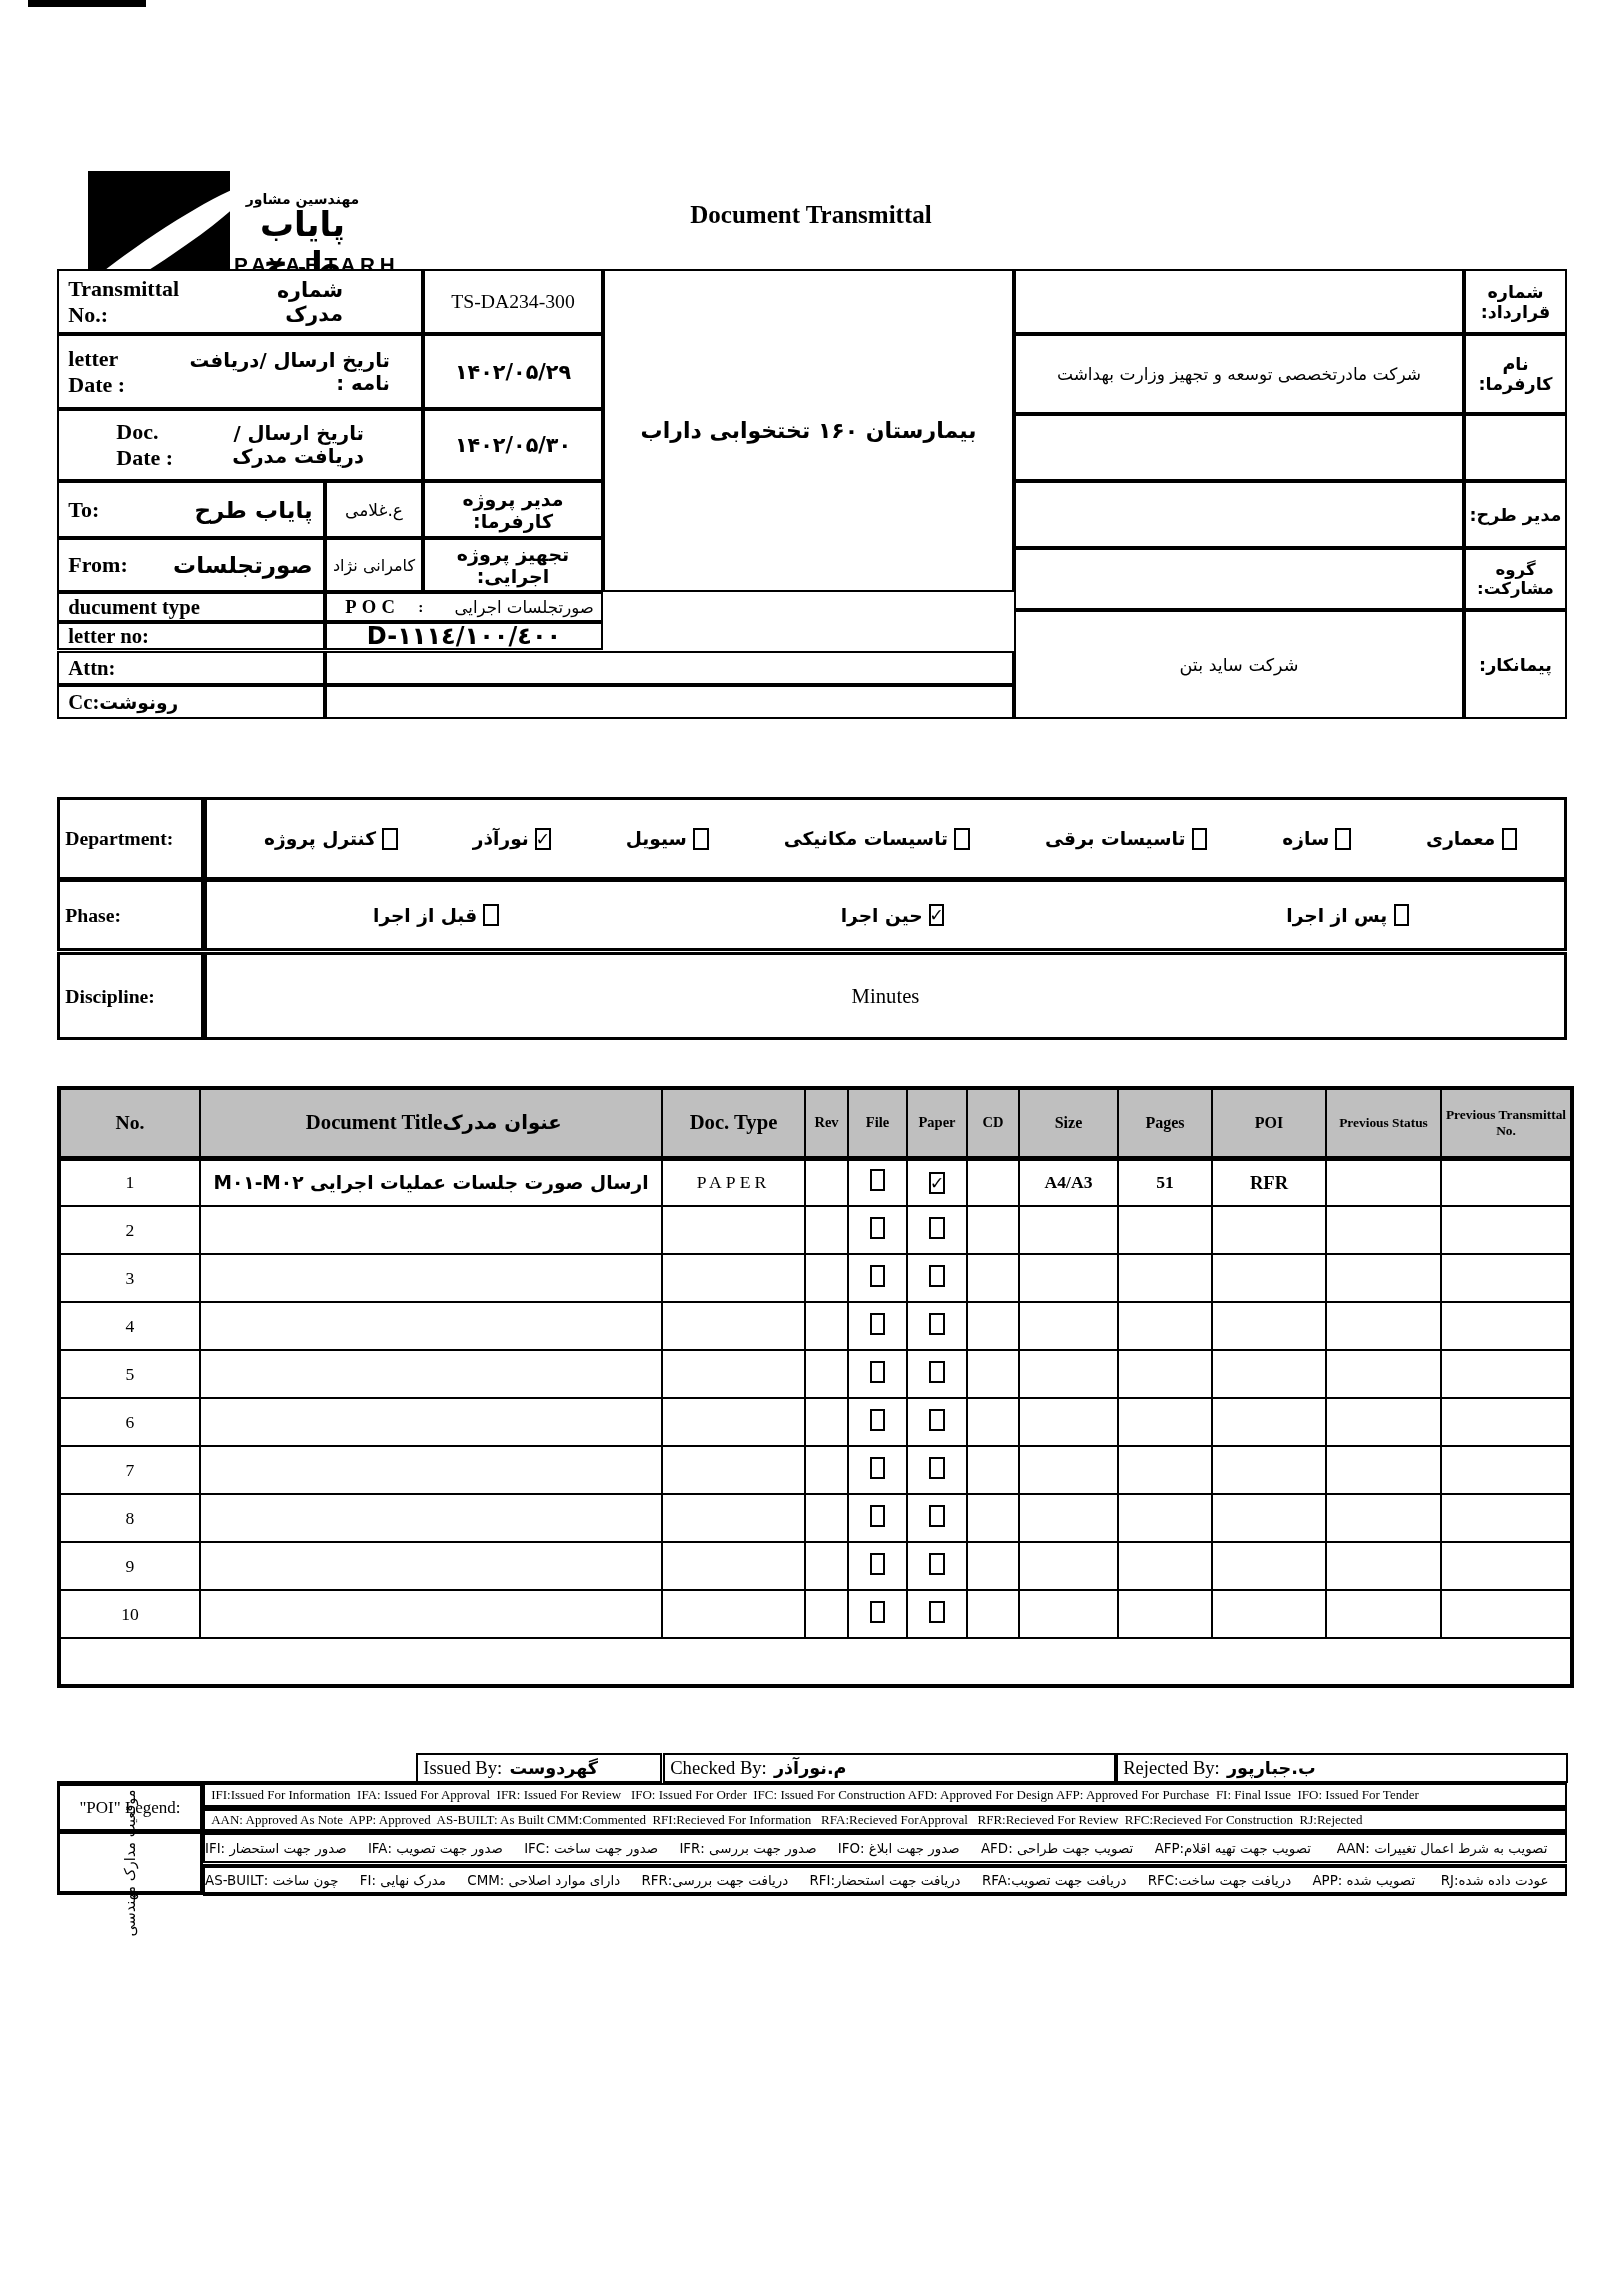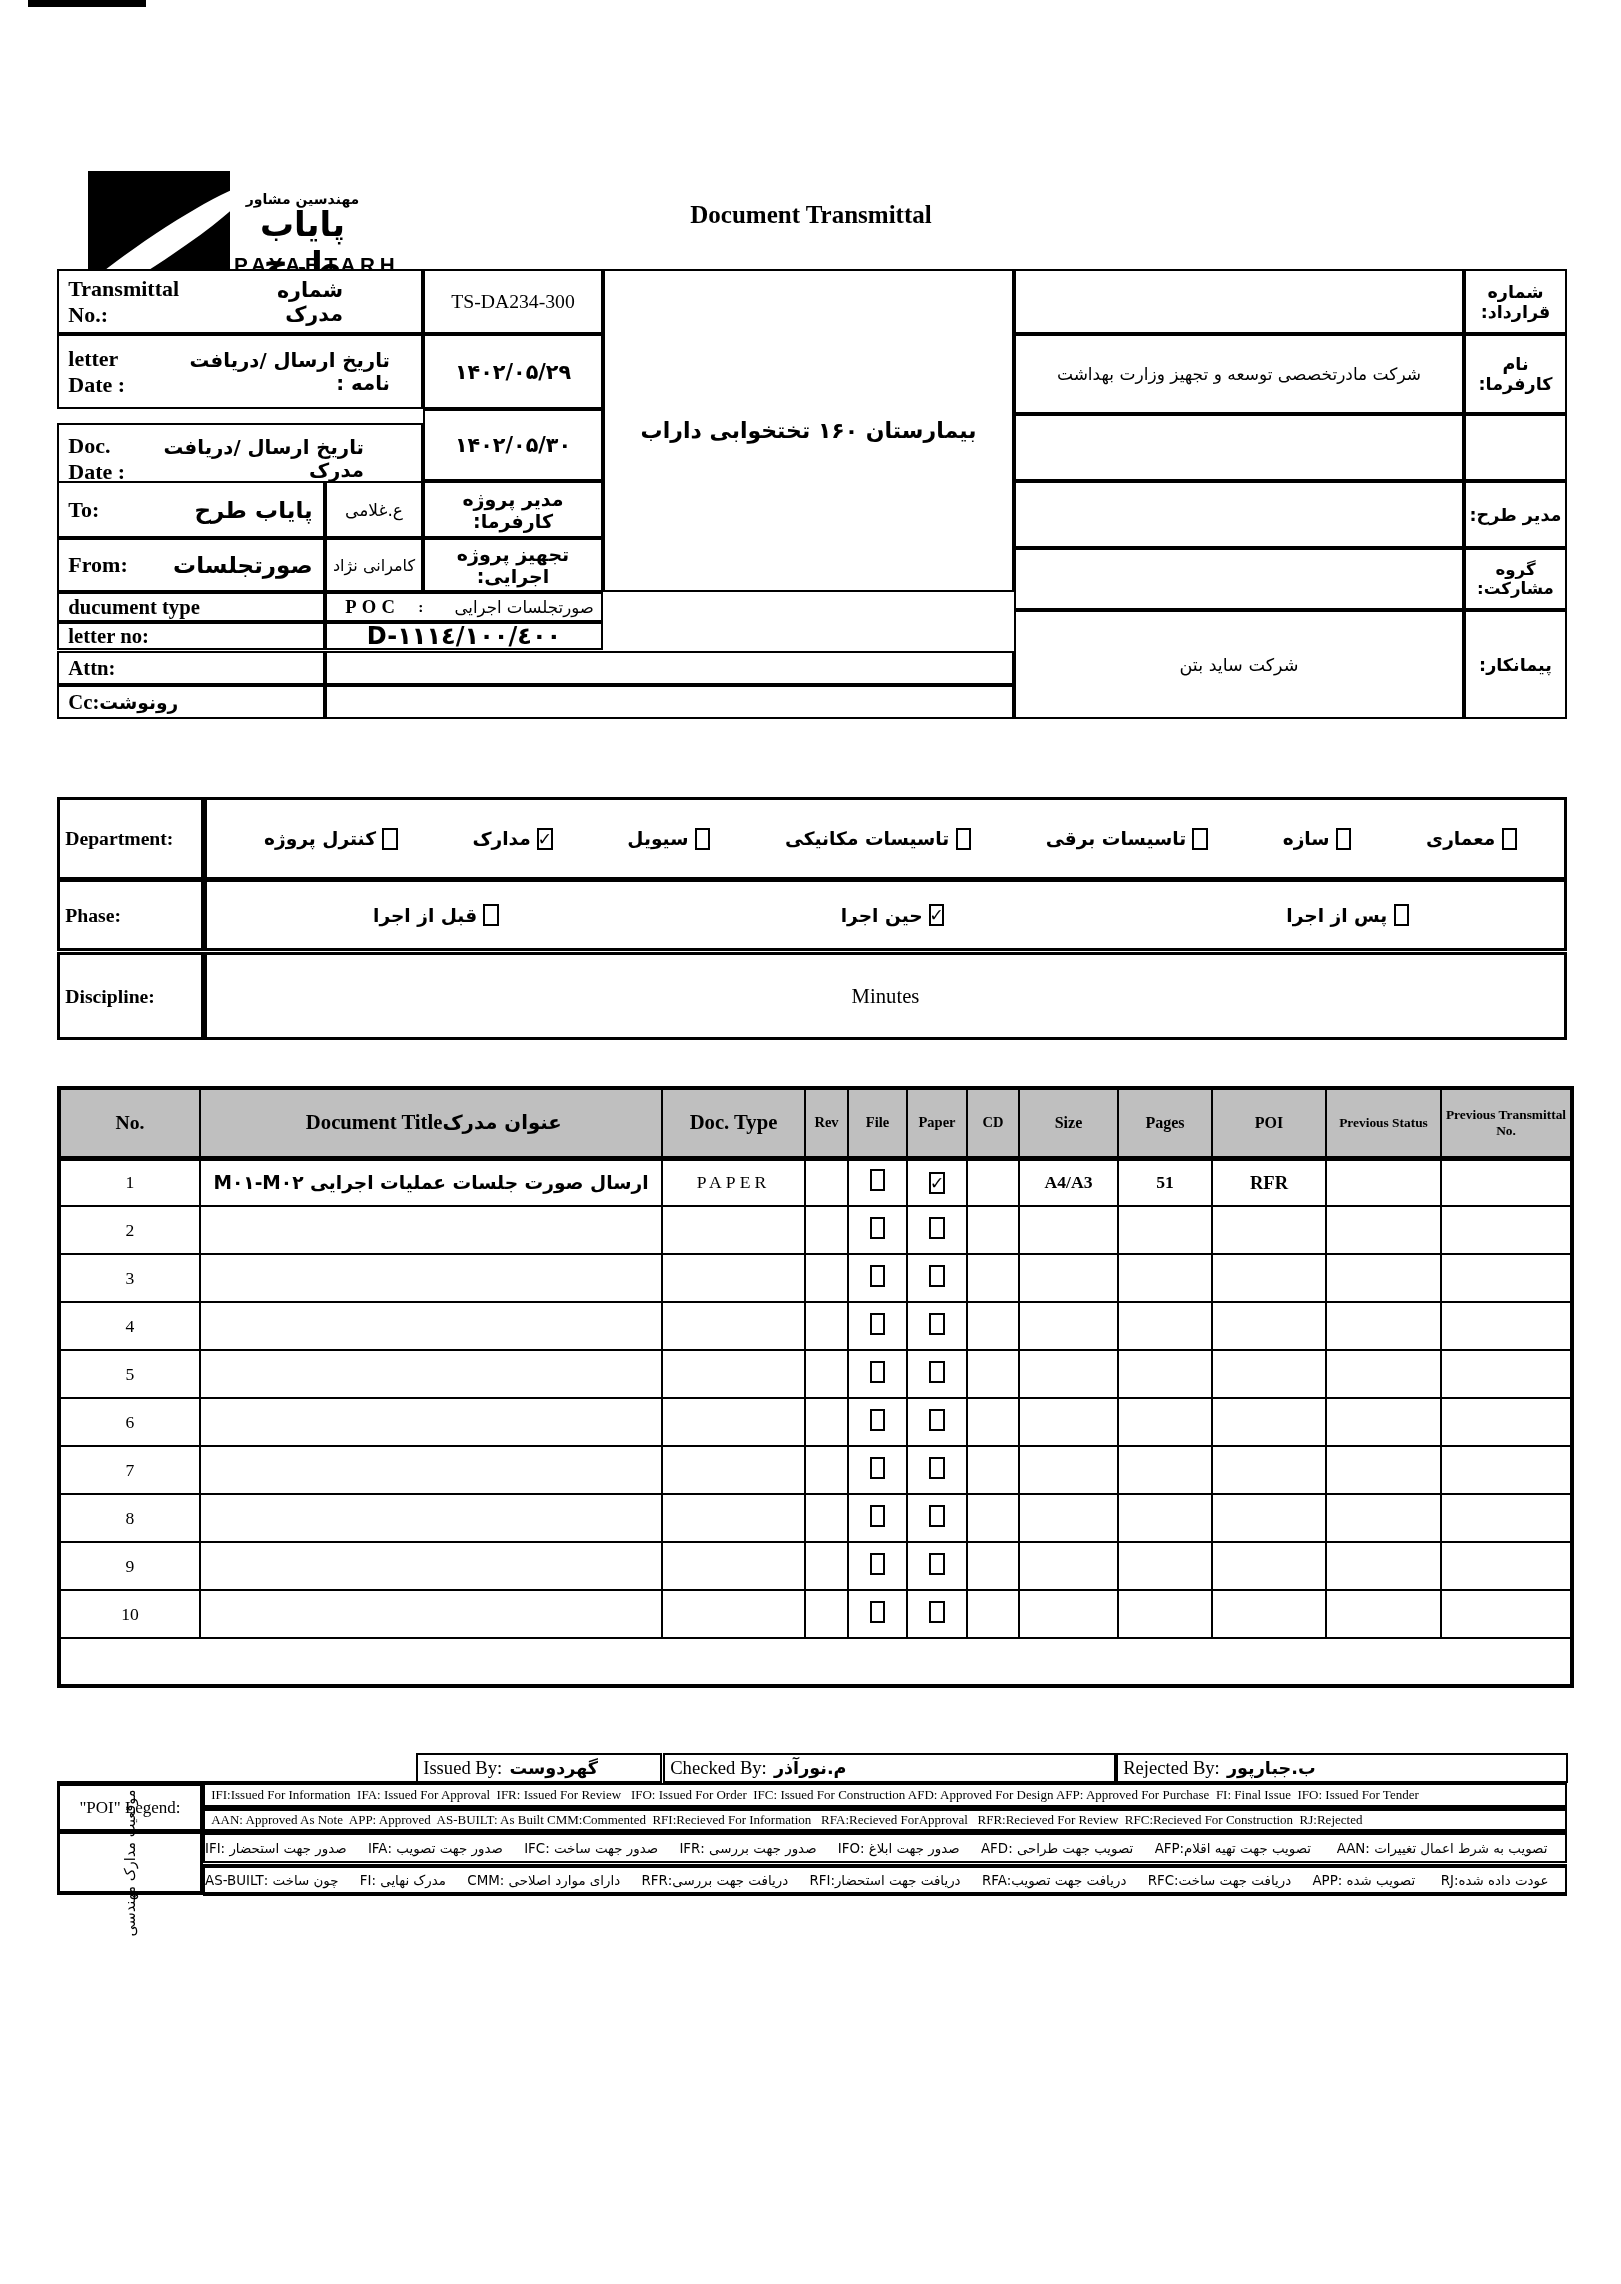--- a/index.html
+++ b/index.html
@@ -73,21 +73,21 @@
   <div class="cell" style="left:57px;top:334px;width:366px;height:75px;">
     <div class="pair" style="padding-right:31px;">
         <span class="en" style="font-size:22px;">letter Date  :</span>
     <span class="fa" style="font-size:19.7px;">تاریخ ارسال /دریافت نامه :</span>
       </div>
   </div>
   <div class="cell center fa ltr" style="left:423px;top:334px;width:180px;height:75px;font-size:20.7px;">
     <span class="ltr">۱۴۰۲/۰۵/۲۹</span>
   </div>
 
-  <div class="cell" style="left:57px;top:423px;width:366px;height:72px;">
+  <div class="cell" style="left:57px;top:409px;width:366px;height:72px;padding-left:48px;">
     <div class="pair" style="padding-right:57px;">
         <span class="en" style="font-size:22px;">Doc. Date :</span>
     <span class="fa" style="font-size:19.7px;">تاریخ ارسال /دریافت مدرک</span>
       </div>
   </div>
   <div class="cell center fa ltr" style="left:423px;top:409px;width:180px;height:72px;font-size:20.7px;">
     <span class="ltr">۱۴۰۲/۰۵/۳۰</span>
   </div>
 
   <div class="cell" style="left:57px;top:481px;width:268px;height:57px;">
@@ -212,21 +212,21 @@
     <span class="opt">
       <span class="cbx"></span>
       <span class="fa" style="font-size:18.6px;">تاسیسات مکانیکی</span>
       </span>
     <span class="opt">
       <span class="cbx"></span>
       <span class="fa" style="font-size:18.6px;">سیویل</span>
       </span>
     <span class="opt">
       <span class="cbx">✓</span>
-      <span class="fa" style="font-size:18.6px;">مدارک</span>
+      <span class="fa" style="font-size:18.6px;">نورآذر</span>
       </span>
     <span class="opt">
       <span class="cbx"></span>
       <span class="fa" style="font-size:18.6px;">کنترل پروژه</span>
       </span>
   </div>
 
   <div class="cell thick" style="left:57px;top:879px;width:147px;height:72px;">
     <span class="en" style="font-size:19.7px;padding-left:5.2px;">Phase:</span>
   </div>

